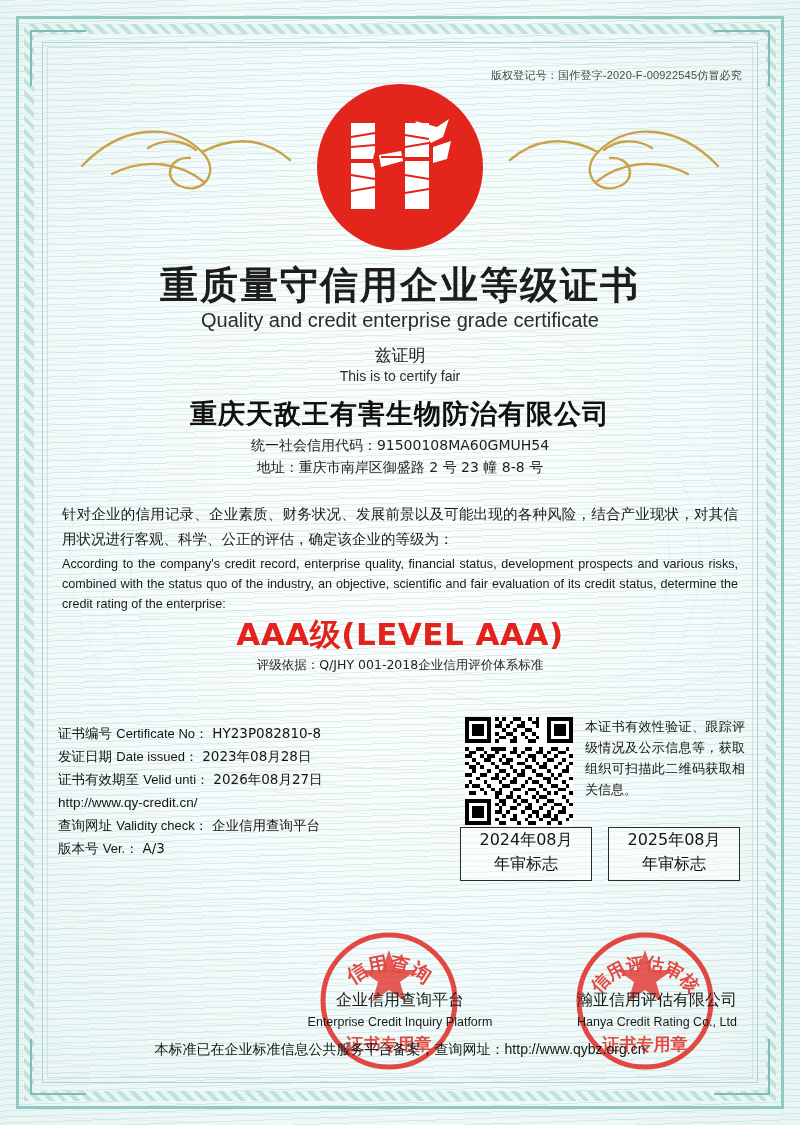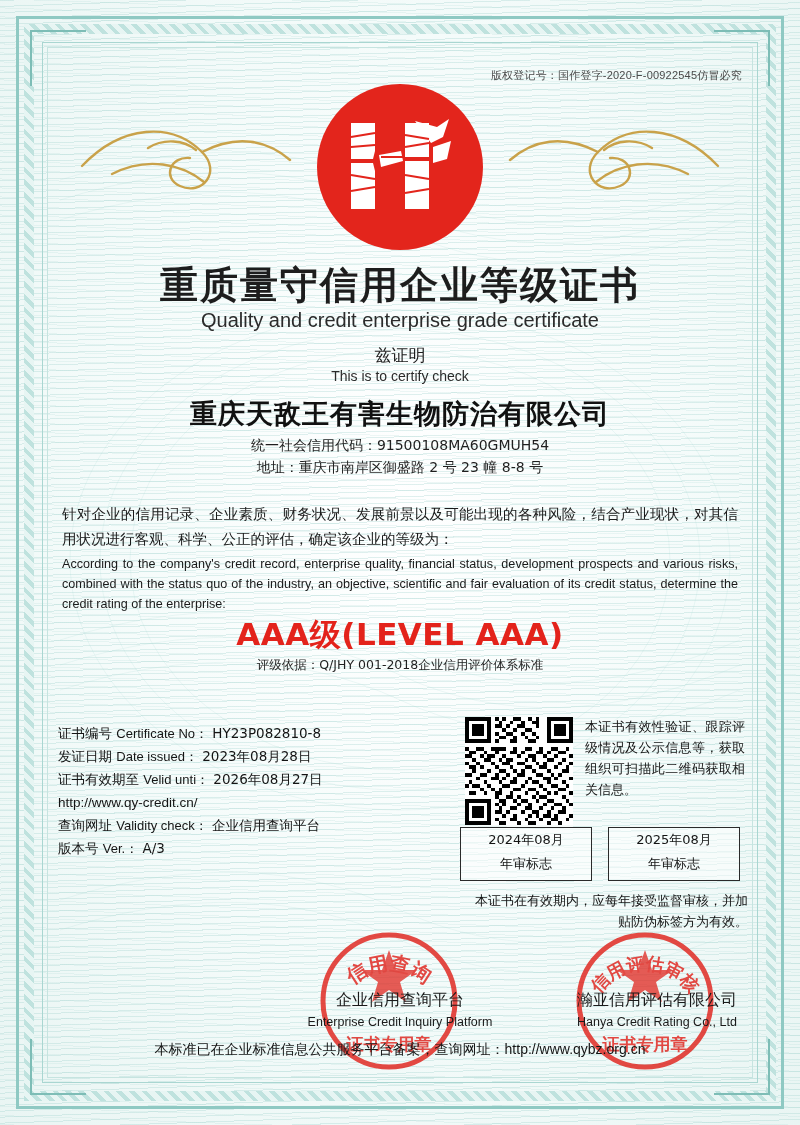--- a/index.html
+++ b/index.html
@@ -282,21 +282,21 @@
     top: 775px;
     left: 408px;
     width: 288px;
     display: flex;
     gap: 16px;
   }
   .seal-box {
     width: 130px;
     height: 52px;
     border: 1px solid #2a2a2a;
-    font-size: 13px;
+    font-size: 16px;
     line-height: 24px;
     text-align: center;
     color: #141414;
     background: rgba(255,255,255,.45);
     font-family: "DejaVu Sans", sans-serif;
   }
   .annual-note {
     position: absolute;
     top: 838px;
     left: 413px;
@@ -400,21 +400,21 @@
         </g>
         <g stroke="#e3251c" stroke-width="2.2" fill="none">
           <path d="M6 20 L30 16 M6 30 L30 28 M6 58 L30 62 M6 74 L30 70 M60 18 L84 22 M60 30 L84 26 M60 58 L84 62 M60 76 L84 72 M36 40 L58 40"></path>
         </g>
       </svg>
     </div>
 
     <div class="title-cn">重质量守信用企业等级证书</div>
     <div class="title-en">Quality and credit enterprise grade certificate</div>
     <div class="certify-cn">兹证明</div>
-    <div class="certify-en">This is to certify check</div>
+    <div class="certify-en">This is to certify fair</div>
 
     <div class="company">重庆天敌王有害生物防治有限公司</div>
     <div class="code">
       <span>统一社会信用代码：</span><span>91500108MA60GMUH54</span>
     </div>
     <div class="addr">
       <span>地址：</span><span>重庆市南岸区御盛路 2 号 23 幢 8-8 号</span>
     </div>
 
     <div class="para-cn">针对企业的信用记录、企业素质、财务状况、发展前景以及可能出现的各种风险，结合产业现状，对其信用状况进行客观、科学、公正的评估，确定该企业的等级为：</div>
@@ -667,21 +667,20 @@
       <div class="seal-box">
         <div>2024年08月</div>
         <div>年审标志</div>
       </div>
       <div class="seal-box">
         <div>2025年08月</div>
         <div>年审标志</div>
       </div>
     </div>
 
-    <div class="annual-note">本证书在有效期内，应每年接受监督审核，并加贴防伪标签方为有效。</div>
 
     <svg class="stamp left" viewBox="0 0 150 150">
       <g opacity="0.82">
         <circle cx="75" cy="75" r="66" fill="none" stroke="#e0231c" stroke-width="5"></circle>
         <path d="M22 48 L128 102 M128 48 L22 102" stroke="#e0231c" stroke-width="0" fill="none"></path>
         <polygon points="75,24 82,44 103,44 86,56 92,76 75,64 58,76 64,56 47,44 68,44" fill="#e0231c" opacity="0.9"></polygon>
         <path id="arcL" d="M25 82 A 52 52 0 0 1 125 82" fill="none" stroke="none"></path>
         <text font-family="DejaVu Sans, sans-serif" font-size="20" fill="#e0231c" font-weight="bold">
           <textPath href="#arcL" startOffset="50%" text-anchor="middle" side="left">信用查询</textPath>
         </text>

